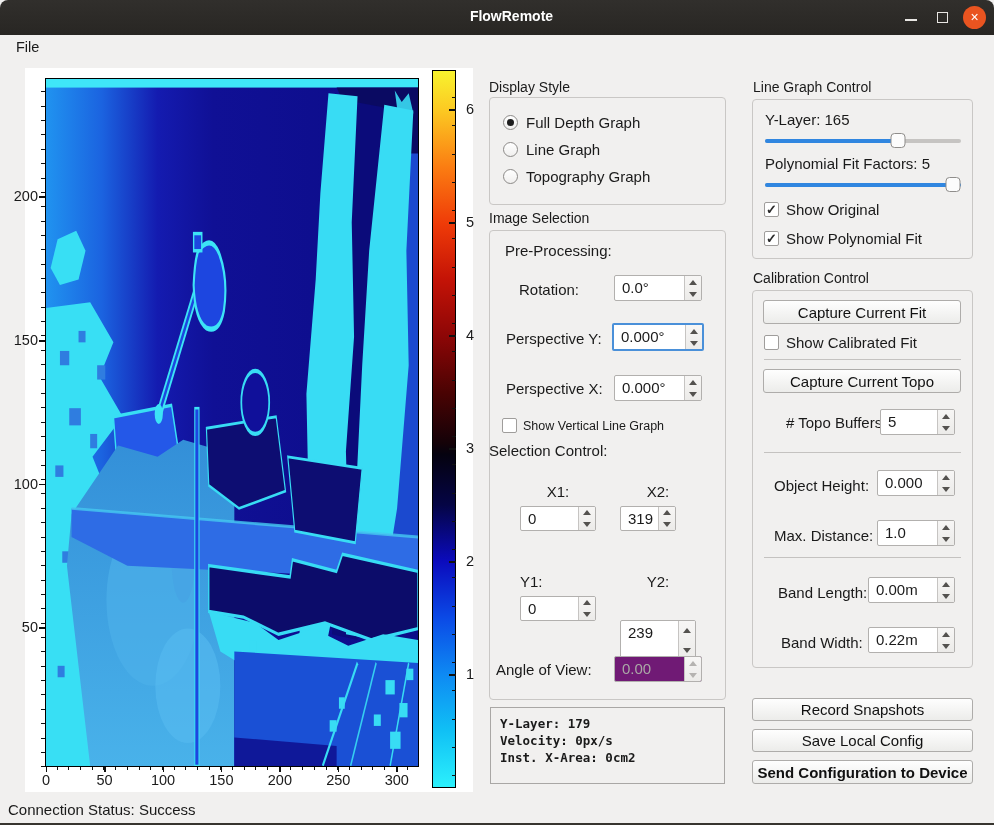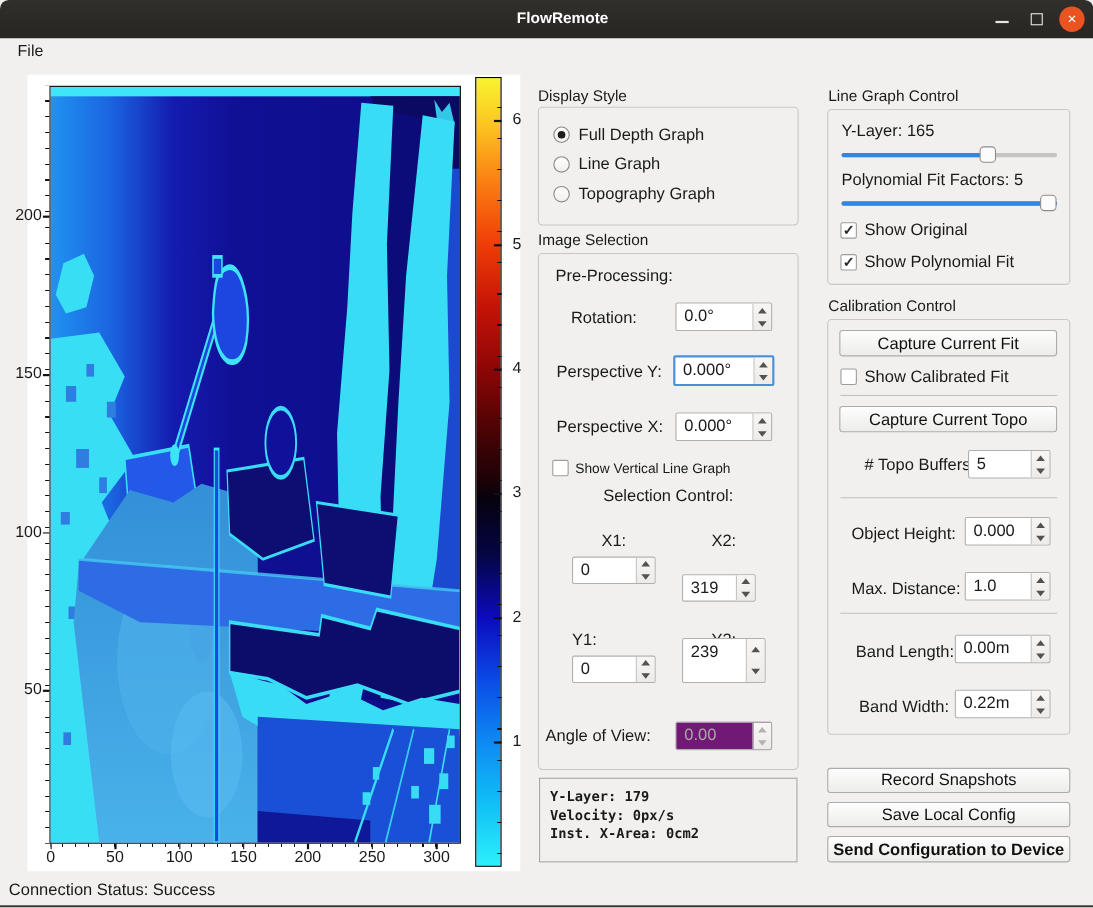--- a/index.html
+++ b/index.html
@@ -285,36 +285,36 @@
         <i class="tri-up"></i>
       </span>
       <span class="sb">
         <i class="tri-dn"></i>
       </span>
     </span>
 </div>
 
 <div class="cb" style="left:502px;top:418px"></div>
 <div class="small-lbl" style="left:523px;top:419px">Show Vertical Line Graph</div>
-<div class="lbl" style="left:489px;top:442px;width:237px;text-align:center">Selection Control:</div>
+<div class="lbl" style="left:489px;top:442px;width:237px;">Selection Control:</div>
 
 <div class="lbl" style="left:520px;top:483px;width:76px;text-align:center">X1:</div>
 <div class="lbl" style="left:620px;top:483px;width:76px;text-align:center">X2:</div>
 <div class="spin" style="left:520px;top:506px;width:76px;height:25px">
   <span class="val">0</span>
   <span class="btns">
       <span class="sb">
         <i class="tri-up"></i>
       </span>
       <span class="sb">
         <i class="tri-dn"></i>
       </span>
     </span>
 </div>
-<div class="spin" style="left:620px;top:522px;width:67px;height:25px">
+<div class="spin" style="left:620px;top:506px;width:56px;height:25px">
   <span class="val">319</span>
   <span class="btns">
       <span class="sb">
         <i class="tri-up"></i>
       </span>
       <span class="sb">
         <i class="tri-dn"></i>
       </span>
     </span>
 </div>
@@ -325,21 +325,21 @@
   <span class="val">0</span>
   <span class="btns">
       <span class="sb">
         <i class="tri-up"></i>
       </span>
       <span class="sb">
         <i class="tri-dn"></i>
       </span>
     </span>
 </div>
-<div class="spin" style="left:620px;top:580px;width:76px;height:41px">
+<div class="spin" style="left:620px;top:620px;width:76px;height:41px">
   <span class="val">239</span>
   <span class="btns">
       <span class="sb">
         <i class="tri-up"></i>
       </span>
       <span class="sb">
         <i class="tri-dn"></i>
       </span>
     </span>
 </div>

